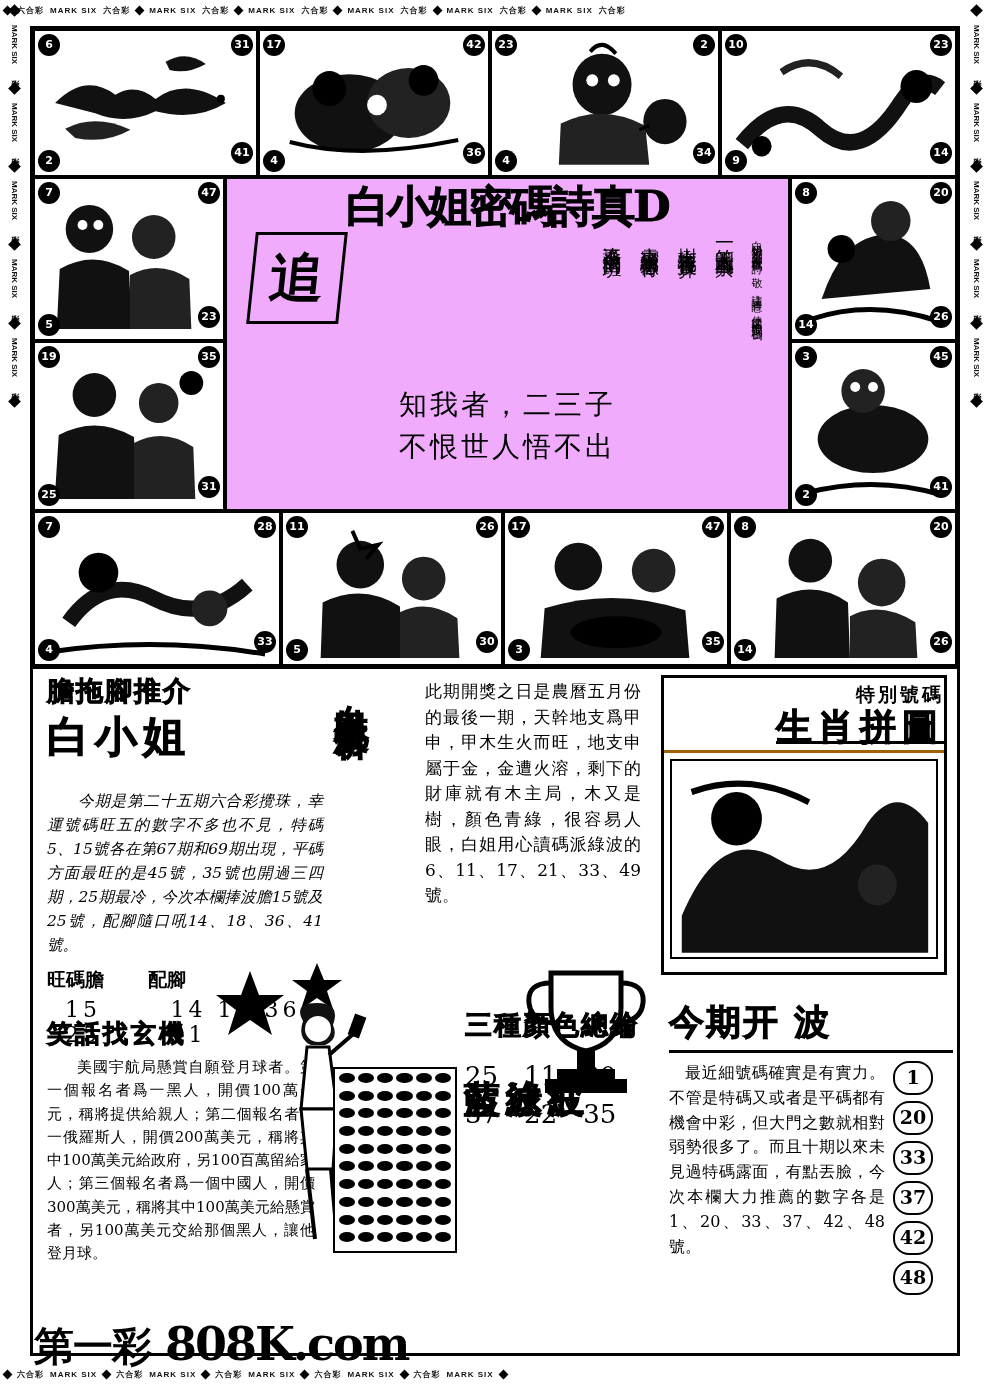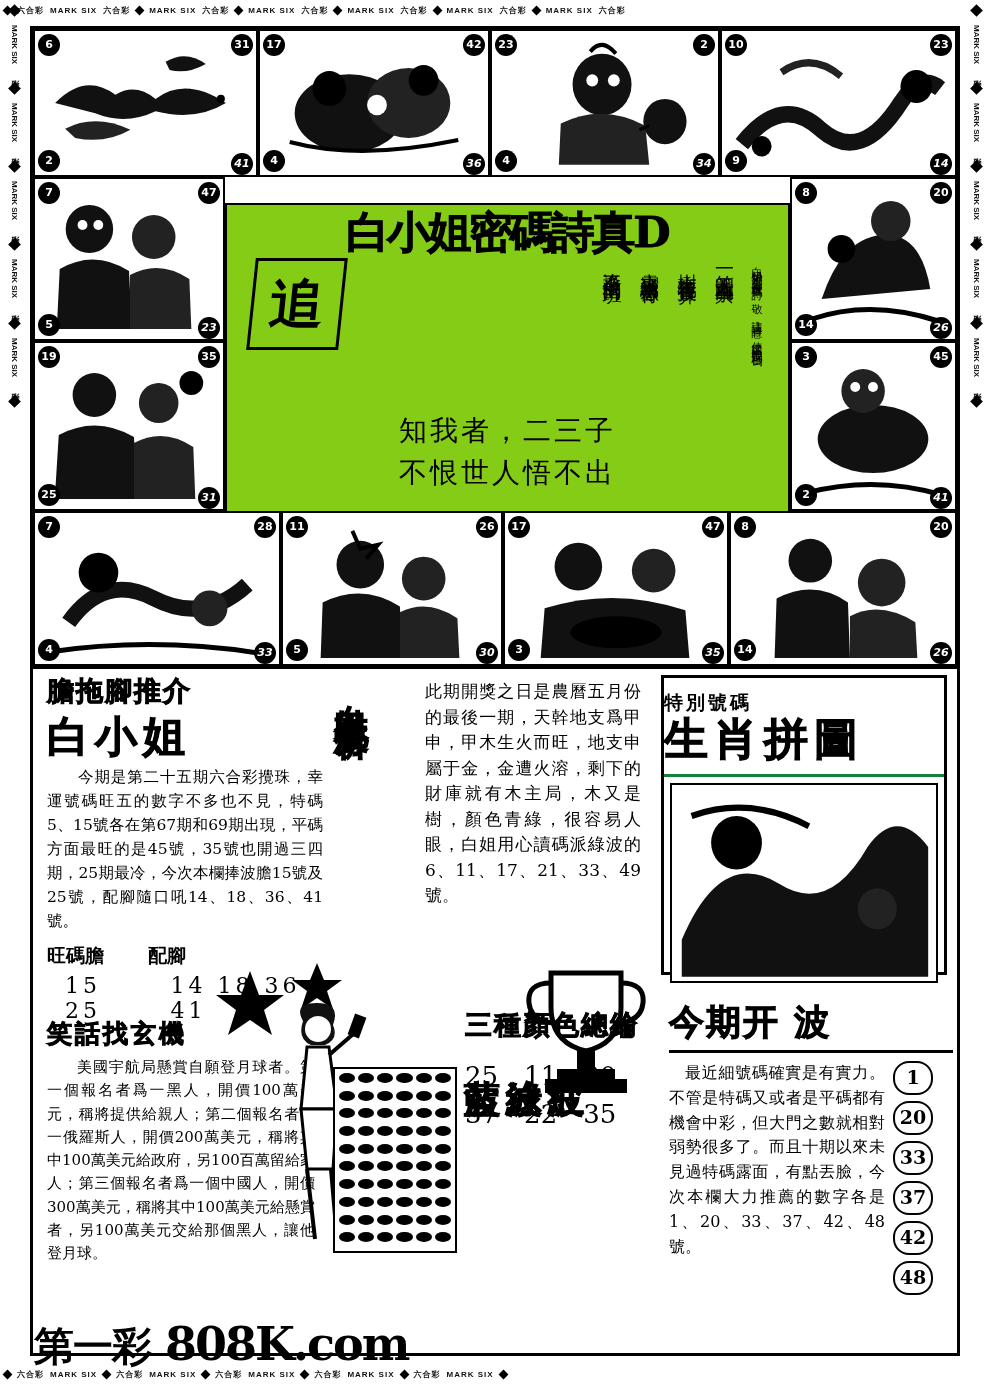--- a/index.html
+++ b/index.html
@@ -29,26 +29,26 @@
   
   .frame{position:absolute;left:30px;top:26px;width:930px;height:1330px;border:3px solid #000;box-sizing:border-box;}
 
   
   .grid{position:relative;width:100%;height:640px;border-bottom:3px solid #000;box-sizing:border-box;}
   .cell{position:absolute;border:2px solid #000;box-sizing:border-box;background:#fff;overflow:hidden;}
   .ball{position:absolute;width:22px;height:22px;border-radius:50%;background:#000;color:#fff;font-size:11px;line-height:22px;text-align:center;font-weight:bold;z-index:5;}
   .ball.tl{left:3px;top:3px;}
   .ball.tr{right:3px;top:3px;}
   .ball.bl{left:3px;bottom:3px;}
-  .ball.br{right:3px;bottom:0;font-style:italic;}
+  .ball.br{right:3px;bottom:11px;}
   .art{position:absolute;inset:0;display:flex;align-items:center;justify-content:center;}
   .art svg{width:100%;height:100%;}
 
   
-  .center-ad{position:absolute;border:2px solid #000;box-sizing:border-box;background:#84cc16;margin-top:26px;}
+  .center-ad{position:absolute;border:2px solid #000;box-sizing:border-box;background:#f0abfc;}
   .ad-title{font-family:"DejaVu Serif","Liberation Serif",serif;font-weight:bold;font-size:43px;letter-spacing:-2px;text-align:center;margin-top:6px;line-height:1;-webkit-text-stroke:1px #000;}
   .ad-sub{display:flex;justify-content:space-between;padding:4px 10px 0 10px;}
   .ad-seal{font-family:"DejaVu Serif",serif;font-size:54px;font-weight:bold;border:3px solid #000;width:86px;height:86px;display:flex;align-items:center;justify-content:center;margin-left:14px;transform:skewX(-6deg);}
   .ad-poem{font-family:"DejaVu Serif","Liberation Serif",serif;font-size:19px;writing-mode:vertical-rl;text-orientation:upright;line-height:1.45;letter-spacing:2px;height:150px;}
   .ad-poem.small{font-size:11px;height:140px;line-height:1.4;}
   .ad-bottom{font-family:"DejaVu Serif","Liberation Serif",serif;font-size:28px;text-align:center;line-height:1.35;margin-top:4px;letter-spacing:3px;}
 
   
   .lower{position:relative;width:100%;height:684px;}
 
@@ -378,21 +378,21 @@
         <div class="ball bl">14</div>
         <div class="ball br">26</div>
       </div>
     </div>
 
     <div class="lower">
 
       <div class="blk" style="left:14px;top:8px;width:276px;">
         <div class="hdr-brush" style="font-size:27px;margin-top:-4px;letter-spacing:2px;">膽拖腳推介</div>
         <div class="hdr-brush" style="font-size:42px;letter-spacing:6px;">白小姐</div>
-        <div class="body-text" style="margin-top:0;text-indent:2em;">今期是第二十五期六合彩攪珠，幸運號碼旺五的數字不多也不見，特碼 5、15號各在第67期和69期出現，平碼方面最旺的是45號，35號也開過三四期，25期最冷，今次本欄捧波膽15號及25號，配腳隨口吼14、18、36、41號。</div>
+        <div class="body-text" style="margin-top:24px;text-indent:2em;font-style:italic;">今期是第二十五期六合彩攪珠，幸運號碼旺五的數字不多也不見，特碼 5、15號各在第67期和69期出現，平碼方面最旺的是45號，35號也開過三四期，25期最冷，今次本欄捧波膽15號及25號，配腳隨口吼14、18、36、41號。</div>
         <div style="display:flex;gap:44px;margin-top:10px;">
           <div class="lbl-row">旺碼膽</div>
           <div class="lbl-row">配腳</div>
         </div>
         <div style="display:flex;gap:34px;margin-top:4px;padding-left:18px;">
           <div class="num-row">15   25</div>
           <div class="num-row">14  18  36  41</div>
         </div>
       </div>
 
@@ -409,23 +409,23 @@
           <path d="M40 14 H110 V48 Q110 84 75 92 Q40 84 40 48 Z" fill="none" stroke="#000" stroke-width="5"></path>
           <path d="M40 24 Q16 24 18 44 Q20 62 42 64" fill="none" stroke="#000" stroke-width="5"></path>
           <path d="M110 24 Q134 24 132 44 Q130 62 108 64" fill="none" stroke="#000" stroke-width="5"></path>
           <rect x="66" y="92" width="18" height="18" fill="#000"></rect>
           <rect x="46" y="110" width="58" height="10" fill="#000"></rect>
           <rect x="34" y="120" width="82" height="14" fill="#000"></rect>
         </svg>
       </div>
 
       <div class="blk" style="left:628px;top:6px;width:286px;height:300px;border:3px solid #000;">
-        <div style="border-bottom:3px solid #15803d;padding:12px 0;text-align:left;">
+        <div style="border-bottom:3px solid #a16207;padding:4px 0;text-align:right;">
           <div style="font-family:'DejaVu Serif',serif;font-weight:bold;font-size:19px;letter-spacing:3px;">特別號碼</div>
-          <div class="hdr-brush" style="font-size:44px;letter-spacing:6px;line-height:1.05;">生肖拼圖</div>
+          <div class="hdr-brush" style="font-size:36px;letter-spacing:6px;line-height:1.05;text-decoration:underline;">生肖拼圖</div>
         </div>
         <div style="position:relative;height:196px;margin:6px;border:2px solid #000;overflow:hidden;">
           <svg viewBox="0 0 270 190" width="100%" height="100%" preserveAspectRatio="none">
             <rect x="0" y="0" width="270" height="190" fill="#fff"></rect>
             <path d="M10 150 Q50 60 110 96 Q160 126 200 60 Q230 20 262 60 L262 186 L10 186 Z" fill="#111"></path>
             <circle cx="66" cy="56" r="26" fill="#000"></circle>
             <circle cx="210" cy="120" r="20" fill="#222"></circle>
             <path d="M20 30 Q80 10 140 40" stroke="#000" stroke-width="6" fill="none"></path>
           </svg>
         </div>

